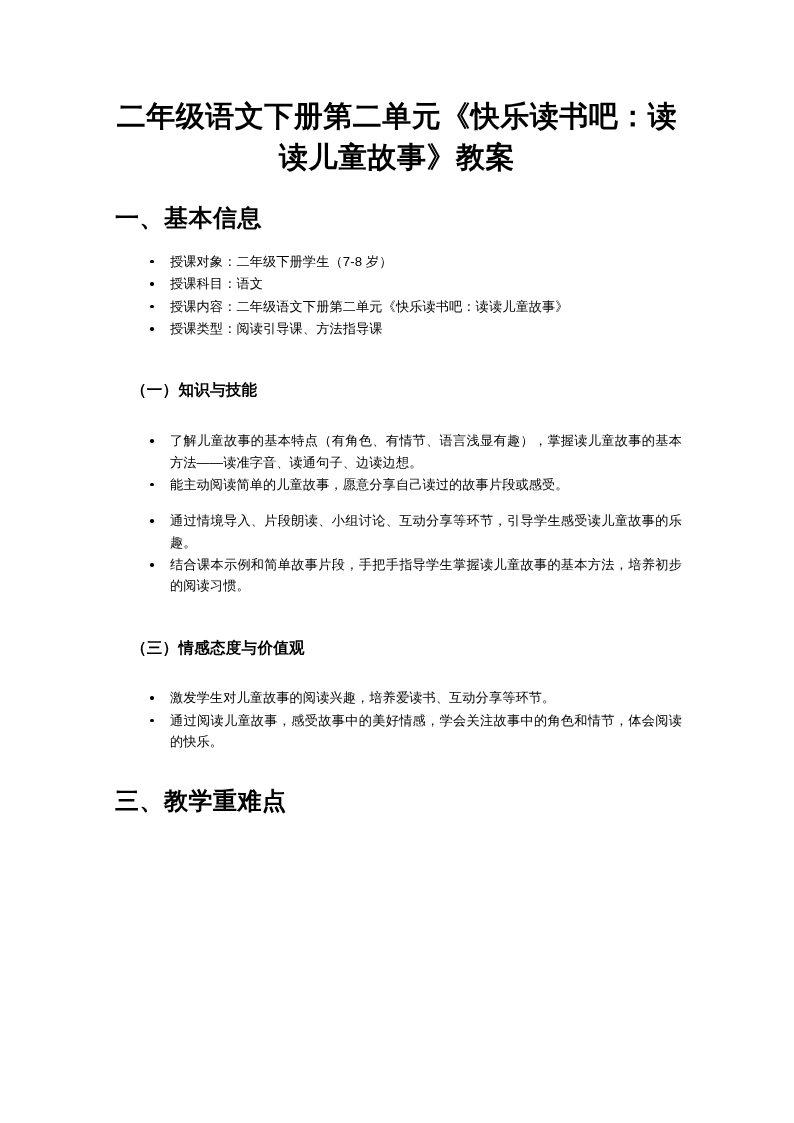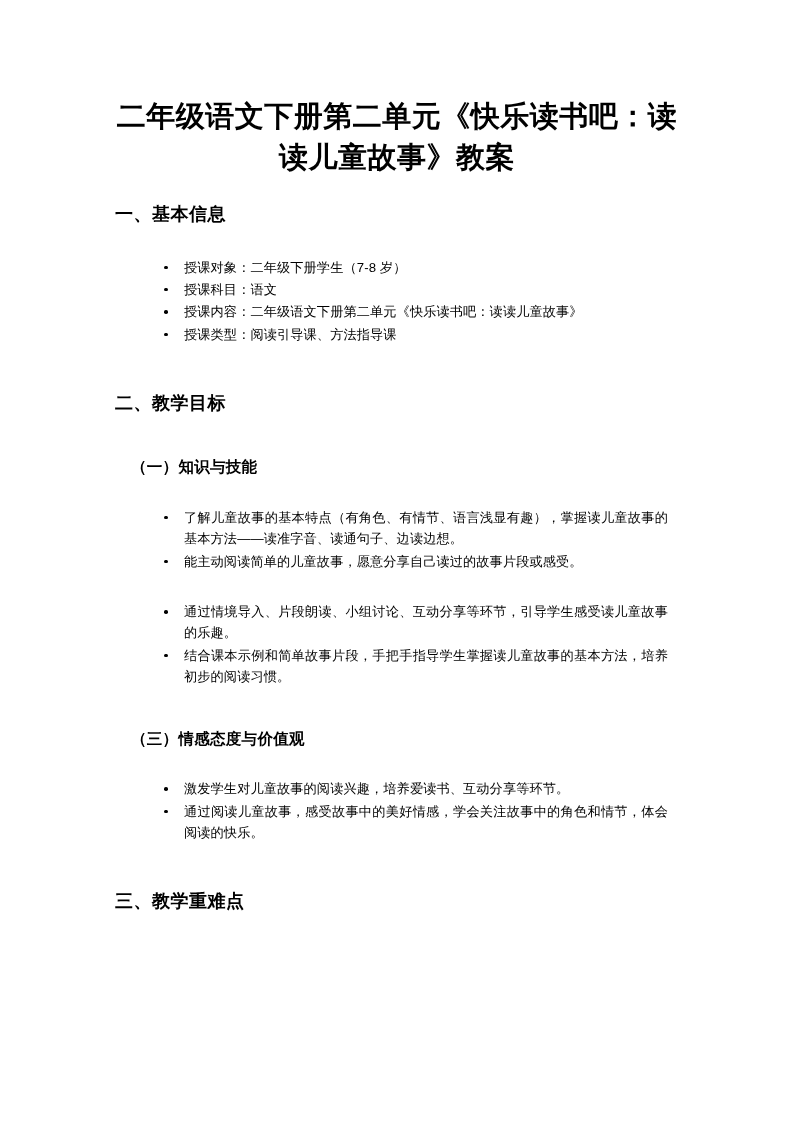--- a/index.html
+++ b/index.html
@@ -32,36 +32,36 @@
     font-size: 29px;
     line-height: 1.42;
     text-align: center;
     letter-spacing: 0.5px;
   }
   .h2 {
     margin: 0;
     padding: 30px 0 0 115px;
     font-family: "Liberation Serif", "DejaVu Serif", serif;
     font-weight: bold;
-    font-size: 18px;
+    font-size: 24px;
     line-height: 1.4;
     letter-spacing: 0.5px;
   }
   .h2.first { padding-top: 24px; }
   .h3 {
     margin: 16px;
     padding: 24px 0 0 115px;
     font-family: "Liberation Serif", "DejaVu Serif", serif;
     font-weight: bold;
     font-size: 15.5px;
     line-height: 1.4;
     letter-spacing: 0.3px;
   }
   ul.bullets {
-    margin: 16px;
+    margin: 2px;
     padding: 13px 110px 0 168px;
     list-style: none;
   }
   ul.bullets li {
     position: relative;
     font-size: 13.2px;
     line-height: 1.62;
     margin: 0 0 1px 0;
     text-align: justify;
     text-justify: inter-ideograph;
@@ -86,21 +86,20 @@
   <h1 class="doc-title">二年级语文下册第二单元《快乐读书吧：读读儿童故事》教案</h1>
 
   <h2 class="h2 first">一、基本信息</h2>
   <ul class="bullets">
     <li>授课对象：二年级下册学生（7-8 岁）</li>
     <li>授课科目：语文</li>
     <li>授课内容：二年级语文下册第二单元《快乐读书吧：读读儿童故事》</li>
     <li>授课类型：阅读引导课、方法指导课</li>
   </ul>
 
-  <h2 class="h2">二、教学目标</h2>
 
   <h3 class="h3">（一）知识与技能</h3>
   <ul class="bullets">
     <li>了解儿童故事的基本特点（有角色、有情节、语言浅显有趣），掌握读儿童故事的基本方法——读准字音、读通句子、边读边想。</li>
     <li>能主动阅读简单的儿童故事，愿意分享自己读过的故事片段或感受。</li>
   </ul>
 
   <ul class="bullets">
     <li>通过情境导入、片段朗读、小组讨论、互动分享等环节，引导学生感受读儿童故事的乐趣。</li>
     <li>结合课本示例和简单故事片段，手把手指导学生掌握读儿童故事的基本方法，培养初步的阅读习惯。</li>

